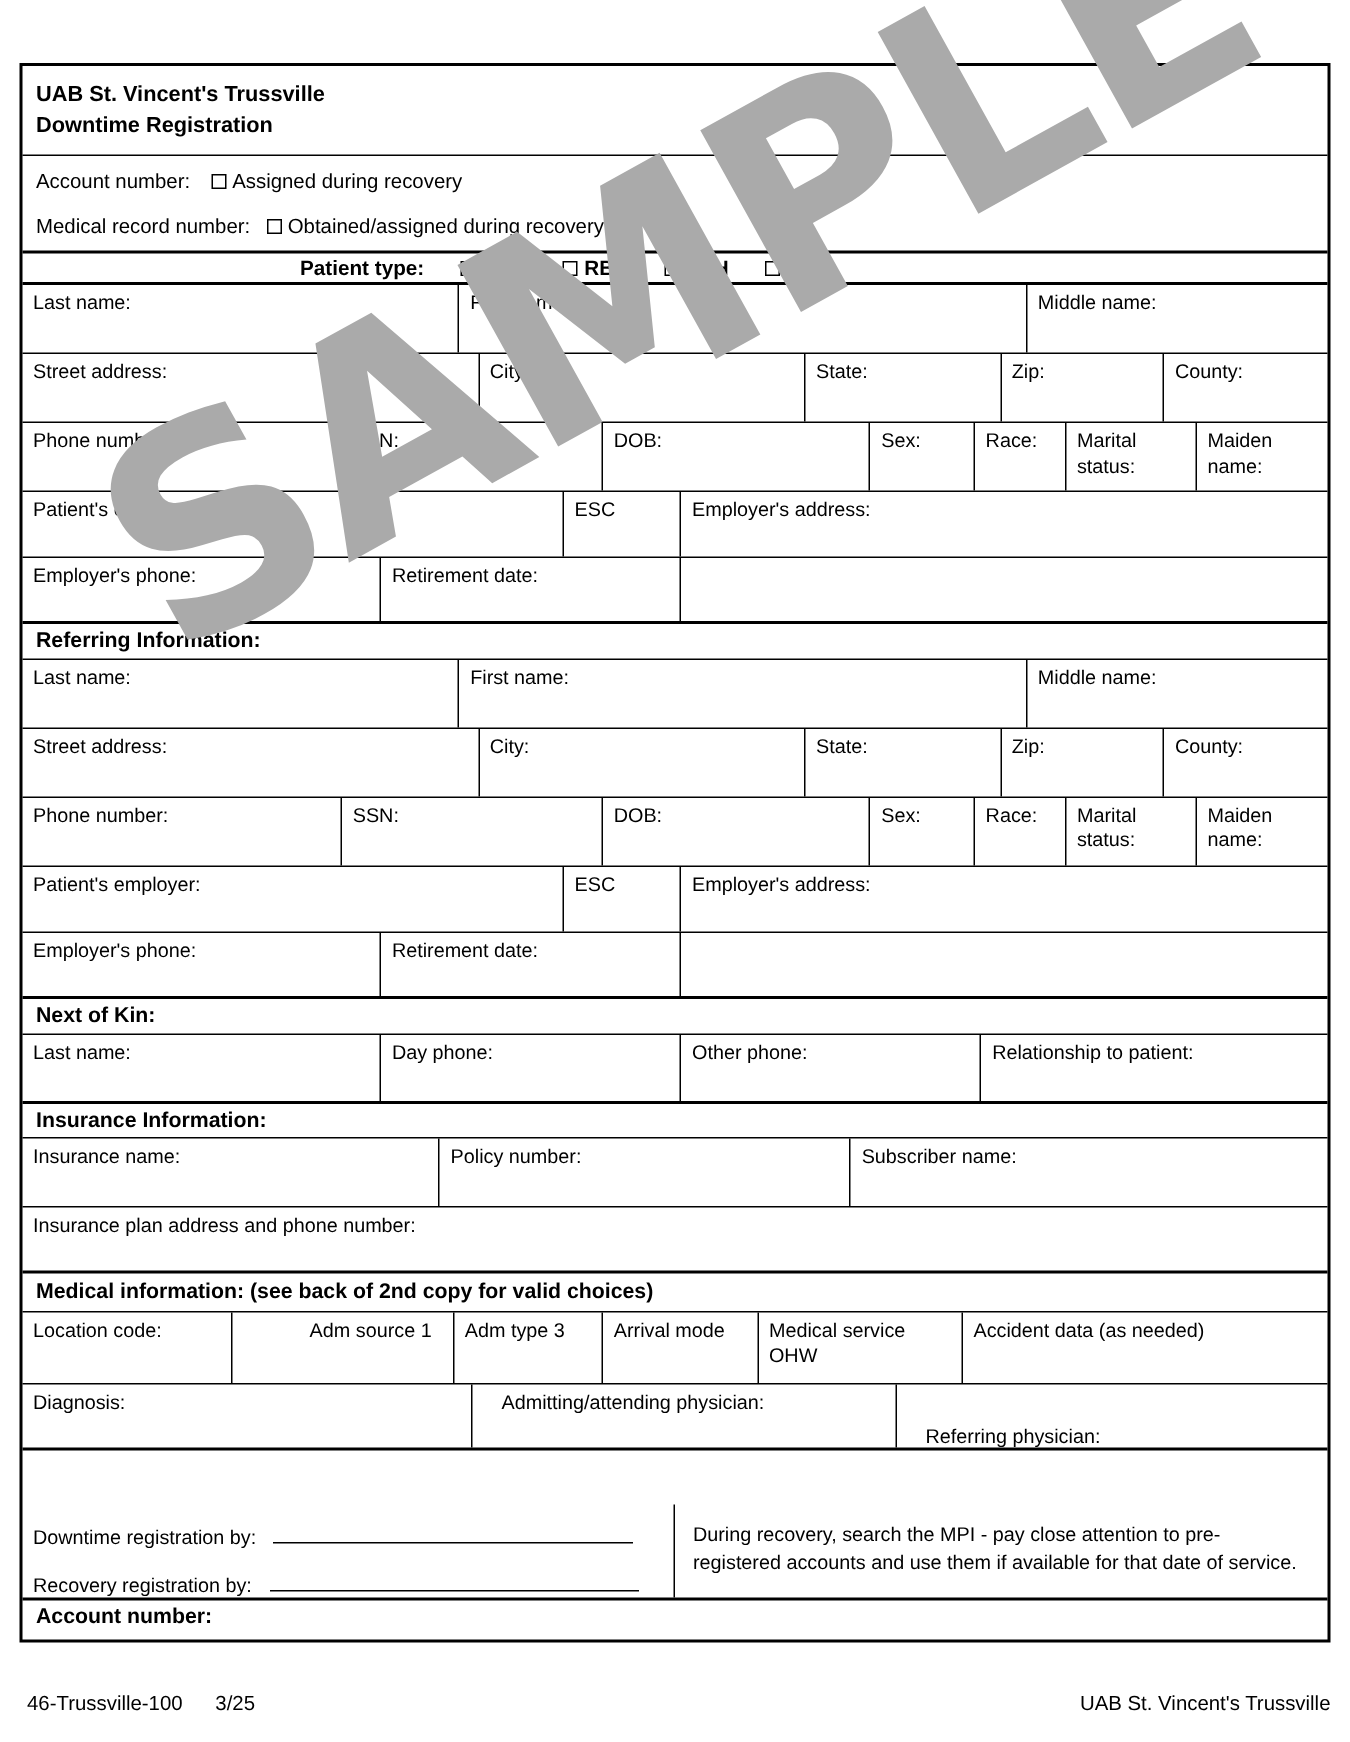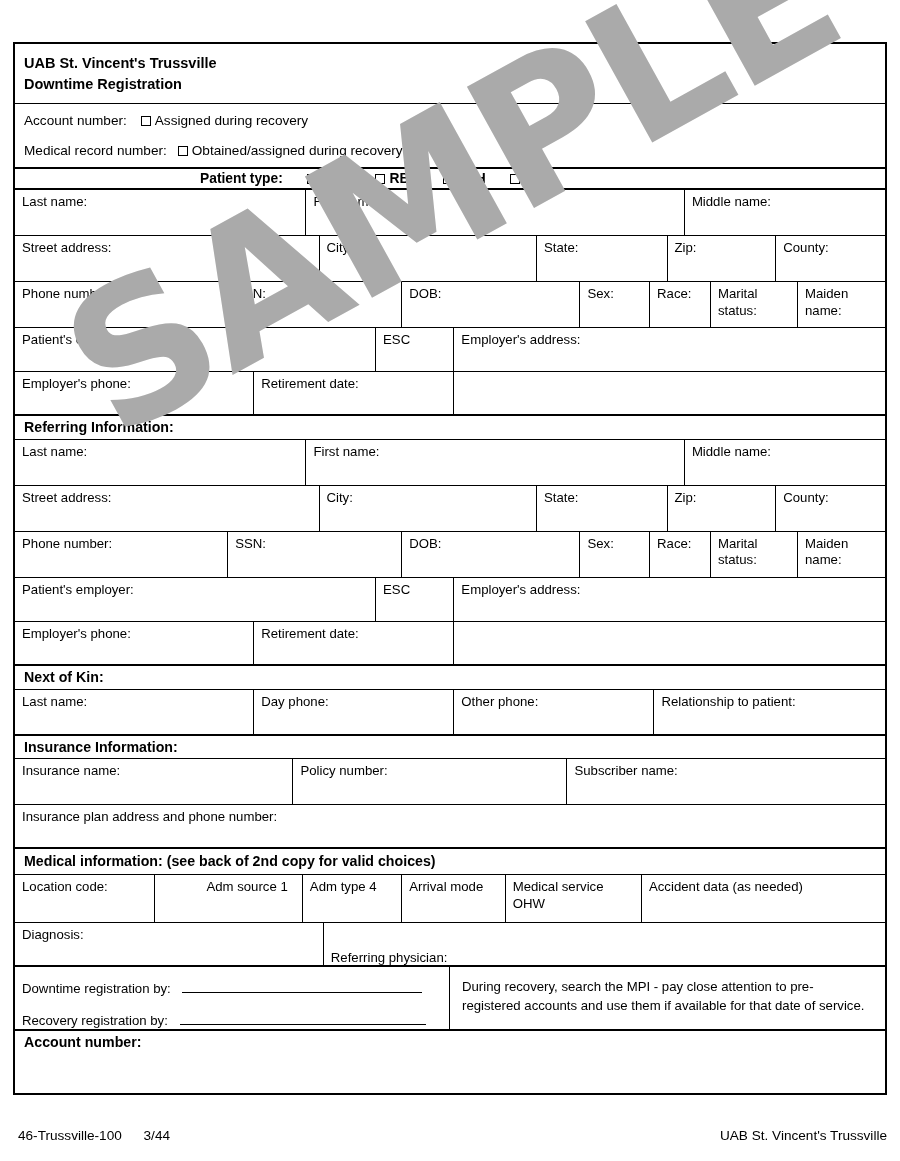--- a/index.html
+++ b/index.html
@@ -300,32 +300,33 @@
       <div class="cell lastcol" style="width:100%;">Insurance plan address and phone number:</div>
     </div>
 
     <div class="row">
       <div class="cell lastcol section-head" style="width:100%;padding-top:4px;padding-bottom:3px;">Medical information: (see back of 2nd copy for valid choices)</div>
     </div>
 
     <div class="row" style="height:48px;">
       <div class="cell" style="width:17%;">Location code:</div>
       <div class="cell" style="width:12.5%;margin-left:44px;">Adm source 1</div>
-      <div class="cell" style="width:12%;">Adm type 4</div>
+      <div class="cell" style="width:12%;">Adm type 3</div>
       <div class="cell" style="width:12.5%;">Arrival mode</div>
       <div class="cell" style="width:16.5%;">Medical service OHW</div>
       <div class="cell lastcol" style="width:29.5%;">Accident data (as needed)</div>
     </div>
 
-    <div class="row thick" style="height:44px;">
+    <div class="row thick" style="height:44px;gap:12px;">
       <div class="cell" style="width:35.5%;">Diagnosis:</div>
+      <div class="cell" style="width:32%;">Admitting/attending physician:</div>
       <div class="cell lastcol" style="width:32.5%;margin-top:23px;">Referring physician:</div>
     </div>
 
-    <div class="row thick" style="height:64px;">
+    <div class="row thick" style="height:64px;margin-top:36px;">
       <div class="cell" style="width:50%;padding-top:11px;">
         <div style="white-space:nowrap;">
           <span>Downtime registration by:</span>
           <span class="sign-line" style="width:240px;margin-left:8px;"></span>
         </div>
         <div style="white-space:nowrap;margin-top:12px;">
           <span>Recovery registration by:</span>
           <span class="sign-line" style="width:246px;margin-left:8px;"></span>
         </div>
       </div>
@@ -334,21 +335,21 @@
 
     <div class="row last" style="height:30px;">
       <div class="cell lastcol section-head" style="width:100%;">Account number:</div>
     </div>
 
   </div>
 
   <div class="footer">
     <div class="footer-code">
       <span>46-Trussville-100</span>
-      <span>3/44</span>
+      <span>3/25</span>
     </div>
     <div>UAB St. Vincent's Trussville</div>
   </div>
 
   <div class="watermark">
     <div class="watermark-text">SAMPLE</div>
   </div>
 
 </div>
 

